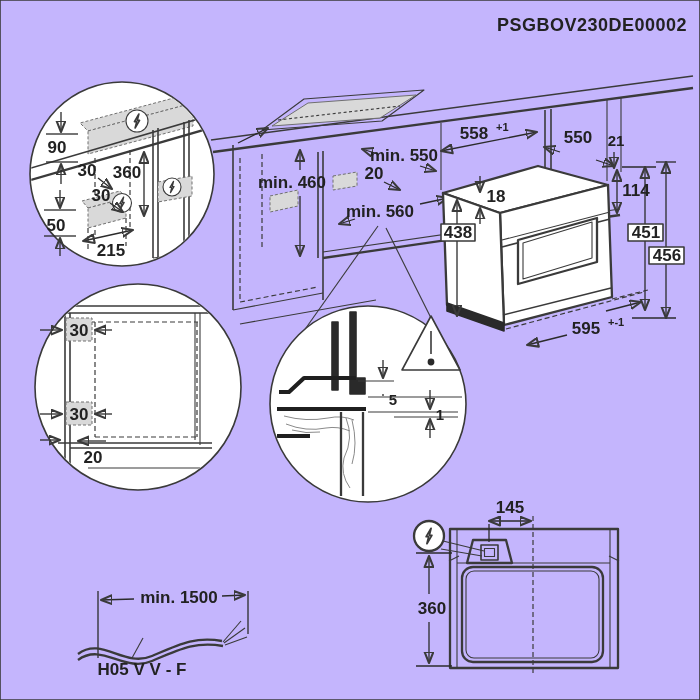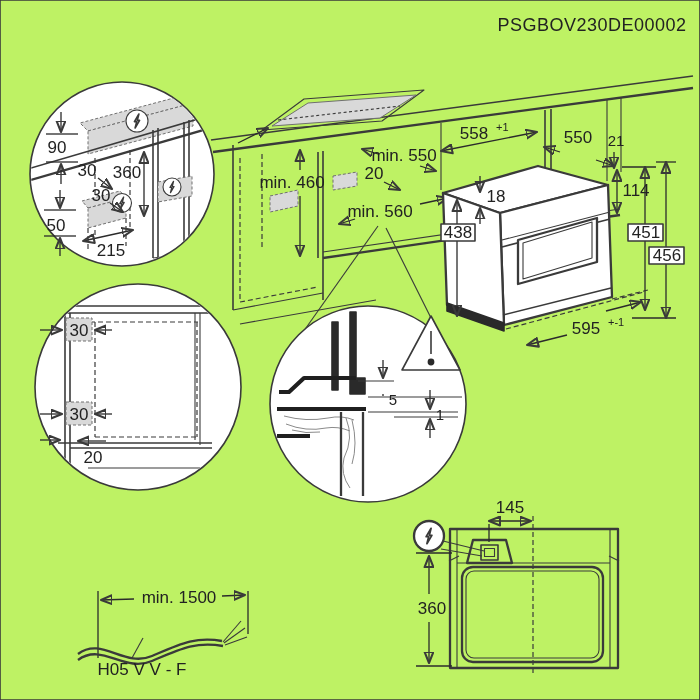--- a/index.html
+++ b/index.html
@@ -1,16 +1,16 @@
 <!DOCTYPE html>
 <html><head>
 <meta charset="utf-8">
 <style>
   html,body{margin:0;padding:0;background:#fff;}
-  .page{width:700px;height:700px;background:#bef264;position:relative;font-family:"Liberation Sans",sans-serif;}
+  .page{width:700px;height:700px;background:#c4b5fd;position:relative;font-family:"Liberation Sans",sans-serif;font-weight:bold;}
   svg{display:block;}
   
   svg line, svg path, svg polyline, svg polygon, svg rect, svg circle, svg ellipse{
     stroke:#3a3a3a; fill:none; stroke-width:1.6; stroke-linejoin:round;
   }
   .wfill{fill:#ffffff;}
   .gray{fill:#d9d9d9; stroke:#707070; stroke-width:1; stroke-dasharray:3,2;}
   .grayS{fill:#d9d9d9; stroke:#707070; stroke-width:1;}
   .dash{stroke-dasharray:5,3; stroke-width:1.2;}
   .fdash{stroke-dasharray:3,2.5; stroke-width:1.1;}

